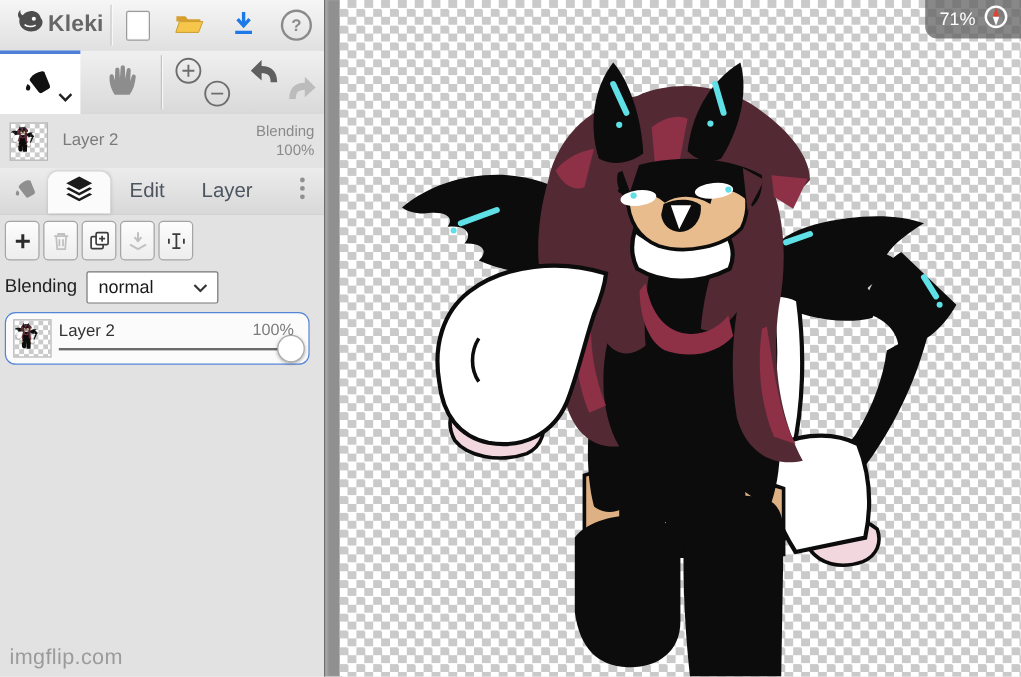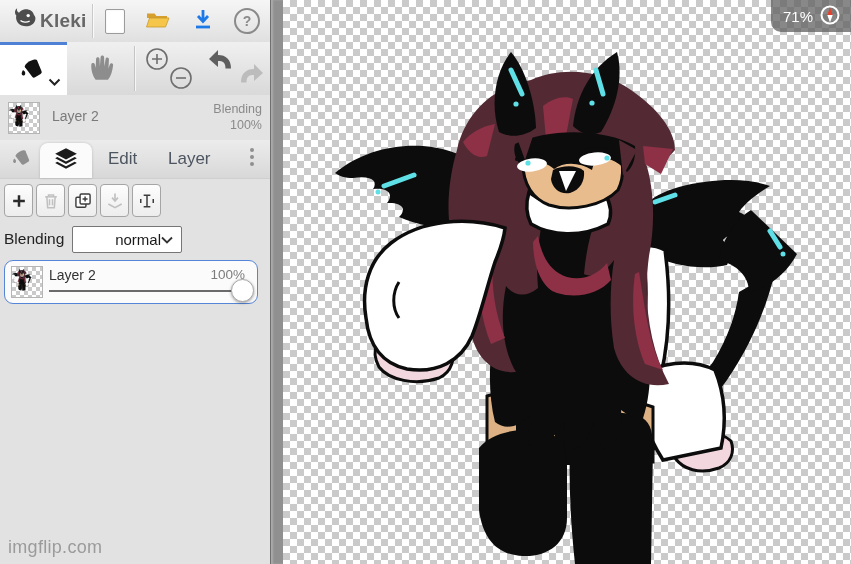--- a/index.html
+++ b/index.html
@@ -44,21 +44,21 @@
 
   .btnrow{position:absolute;left:4px;top:184px;display:flex;gap:3px;}
   .pbtn{width:27px;height:31px;background:linear-gradient(#fdfdfd,#ededed);border:1px solid #a5a5a5;border-radius:4px;
     display:flex;align-items:center;justify-content:center;cursor:pointer;}
   .pbtn.disabled{cursor:default;}
 
   .blendrow{position:absolute;left:0;top:226px;width:270px;height:28px;}
   .blend-label{position:absolute;left:4px;top:4px;font-size:15.5px;color:#222;}
   .blend-select{position:absolute;left:72px;top:0;width:108px;height:25px;background:#fff;border:1px solid #767676;border-radius:2px;
     display:flex;align-items:center;cursor:pointer;}
-  .blend-select .val{flex:1;padding-left:9px;font-size:15px;color:#1a1a1a;text-align:right;}
+  .blend-select .val{flex:1;padding-left:9px;font-size:15px;color:#1a1a1a;}
   .blend-select .chev{padding-right:8px;display:flex;align-items:center;}
 
   .layeritem{position:absolute;left:4px;top:260px;width:252px;height:42px;background:#fbfbfb;
     border:1.5px solid var(--selection);border-radius:9px;cursor:pointer;}
   .layeritem .thumb{position:absolute;left:6px;top:5px;}
   .layeritem .lname{position:absolute;left:44px;top:6px;font-size:14px;color:#333;}
   .layeritem .pct{position:absolute;right:12px;top:6px;font-size:13.5px;color:#7c7c7c;}
   .slider-line{position:absolute;left:44px;right:16px;top:29px;height:2px;background:#6b6b6b;}
   .slider-handle{position:absolute;right:3px;top:18px;width:21px;height:21px;border-radius:50%;background:#fff;
     border:1px solid #a9a9a9;box-shadow:0 1px 3px rgba(0,0,0,.35);cursor:pointer;}

